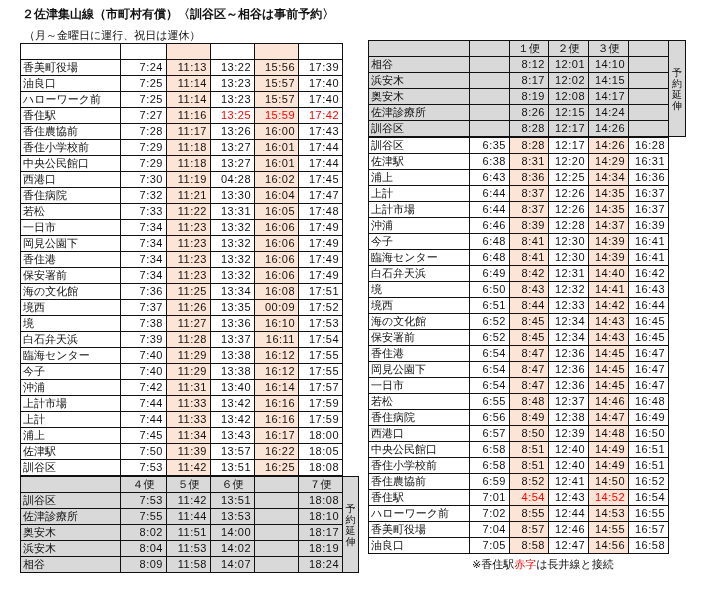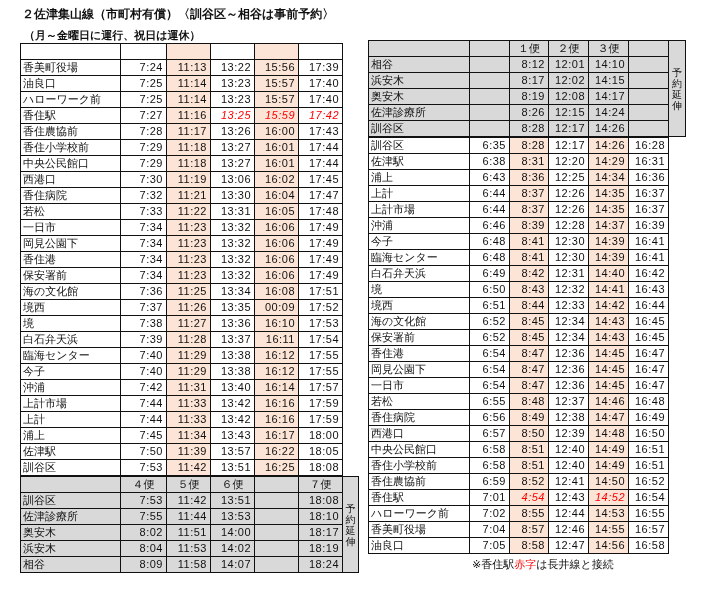--- a/index.html
+++ b/index.html
@@ -1,25 +1,25 @@
 <!DOCTYPE html>
 <html><head>
 <meta charset="utf-8">
 <style>
   html, body { margin:0; padding:0; background:#ffffff; }
   body { width:712px; height:601px; position:relative; overflow:hidden;
          font-family:"DejaVu Sans", "Liberation Sans", sans-serif; color:#111; }
   .title { position:absolute; left:22px; top:6px; font-size:12px; font-weight:bold; letter-spacing:0px; white-space:nowrap; }
-  .subtitle { position:absolute; left:24px; top:28px; font-size:11px; white-space:nowrap;font-weight:bold; }
+  .subtitle { position:absolute; left:24px; top:28px; font-size:11px; white-space:nowrap; }
   table.tt { position:absolute; border-collapse:collapse; table-layout:fixed; font-size:11px; }
   table.tt td { border:1px solid #111; height:15px; padding:0 3px; white-space:nowrap; overflow:hidden; line-height:15px; }
   table.tt td.st { text-align:left; padding-left:2px; }
   table.tt td.tm { text-align:right; font-family:"Liberation Sans Narrow","Liberation Sans", sans-serif; letter-spacing:0.5px; }
   table.tt td.hl { background:#fce4d6; }
-  table.tt td.red { color:#ff0000;font-style:italic; }
+  table.tt td.red { color:#ff0000; }
   table.tt tr.grey td { background:#d9d9d9; }
   table.tt tr.grey td.hd { text-align:center; }
   table.tt td.vert { background:#d9d9d9; text-align:center; vertical-align:middle; padding:0; font-size:10px; line-height:11px; white-space:normal; }
   .note { position:absolute; left:472px; top:557px; font-size:11px; white-space:nowrap; }
   .note .r { color:#ff0000; }
 </style>
 </head>
 <body>
 
 <div class="title">２佐津集山線（市町村有償）〈訓谷区～相谷は事前予約〉</div>
@@ -96,21 +96,21 @@
         <td class="tm">7:29</td>
         <td class="tm hl">11:18</td>
         <td class="tm">13:27</td>
         <td class="tm hl">16:01</td>
         <td class="tm">17:44</td>
       </tr>
       <tr>
         <td class="st">西港口</td>
         <td class="tm">7:30</td>
         <td class="tm hl">11:19</td>
-        <td class="tm">13:06</td>
+        <td class="tm">04:28</td>
         <td class="tm hl">16:02</td>
         <td class="tm">17:45</td>
       </tr>
       <tr>
         <td class="st">香住病院</td>
         <td class="tm">7:32</td>
         <td class="tm hl">11:21</td>
         <td class="tm">13:30</td>
         <td class="tm hl">16:04</td>
         <td class="tm">17:47</td>

